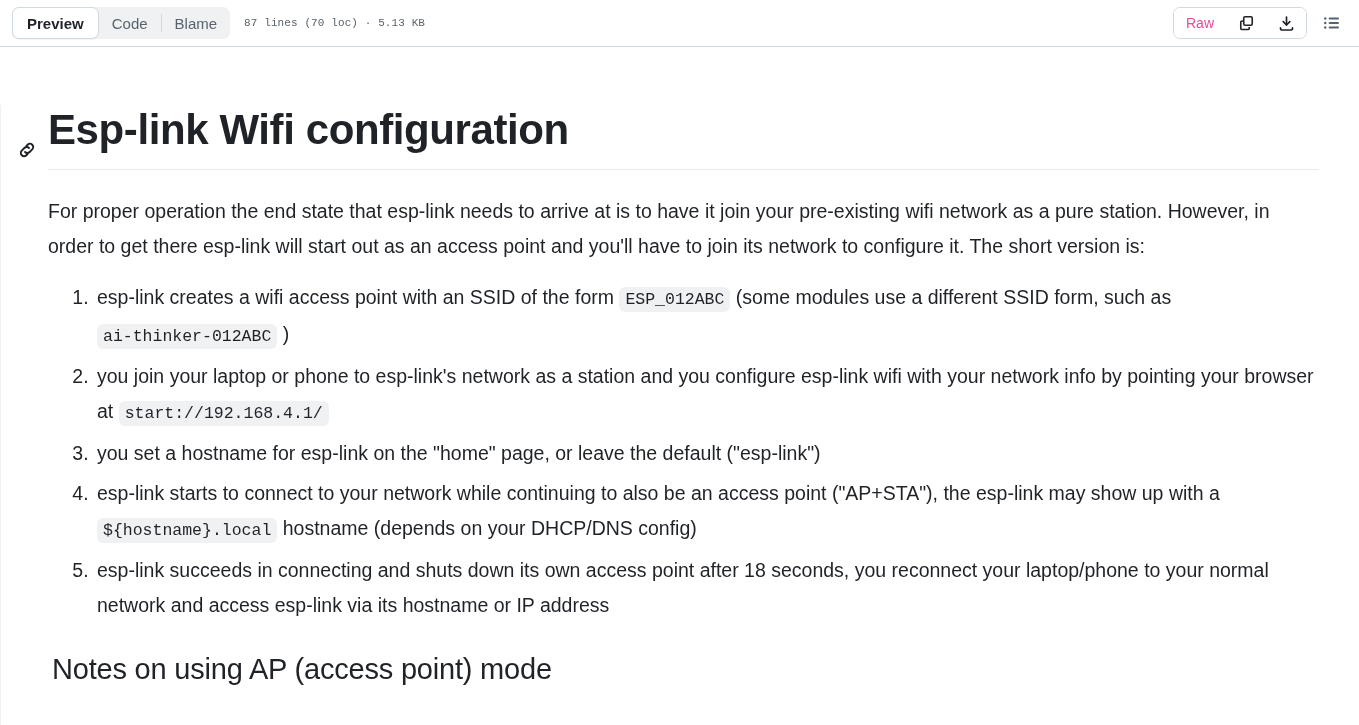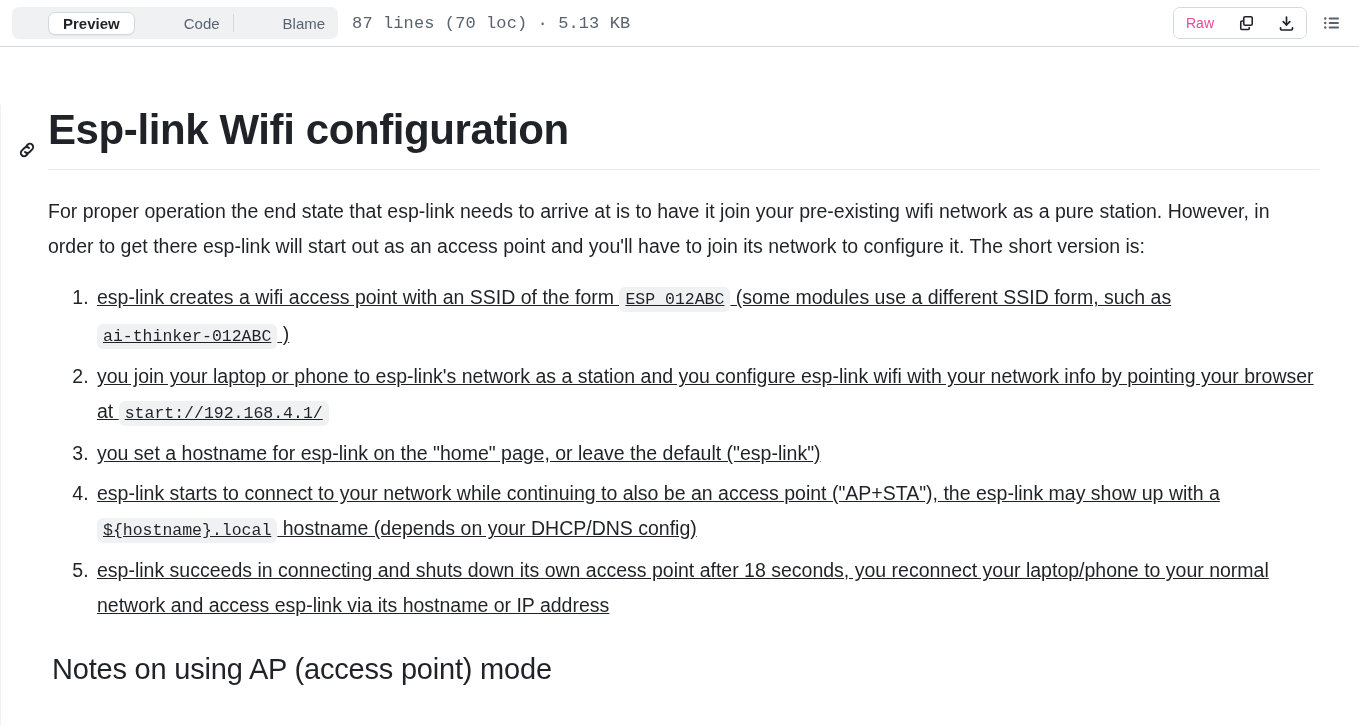--- a/index.html
+++ b/index.html
@@ -27,51 +27,50 @@
     display: flex;
     align-items: center;
     background: #f0f1f3;
     border-radius: 7px;
     height: 32px;
     padding: 0;
   }
   .seg-btn {
     display: flex;
     align-items: center;
-    height: 23px;
+    height: 32px;
     padding: 0 13px;
     font-size: 15px;
     color: #59636e;
     background: transparent;
     border: none;
     cursor: pointer;
     font-family: "Liberation Sans", sans-serif;
     white-space: nowrap;
-    margin-left: 36px;
   }
   .seg-btn.active {
     background: #ffffff;
     color: #1f2328;
     font-weight: bold;
     border: 1px solid #d1d9e0;
     border-radius: 7px;
     box-shadow: 0 1px 0 rgba(31,35,40,0.04);
     padding: 0 14px;
   }
   .seg-sep {
     width: 1px;
     height: 18px;
     background: #d1d9e0;
     flex: none;
   }
 
   .file-meta {
     margin-left: 14px;
     font-family: "Liberation Mono", monospace;
-    font-size: 17px;
+    font-size: 11px;
     color: #59636e;
     letter-spacing: 0.1px;
     white-space: nowrap;
   }
 
   .header-right {
     margin-left: auto;
     display: flex;
     align-items: center;
     gap: 10px;
@@ -150,21 +149,20 @@
 
   ol.steps {
     font-size: 19.5px;
     line-height: 35px;
     margin: 16px 0 0 0;
     padding-left: 46px;
   }
   ol.steps > li {
     margin-top: 5px;
     padding-left: 3px;
-    text-decoration: underline;
   }
 
   code.inline {
     font-family: "Liberation Mono", monospace;
     font-size: 16.5px;
     background: #eff1f3;
     border-radius: 6px;
     padding: 3px 6px;
     white-space: nowrap;
   }

